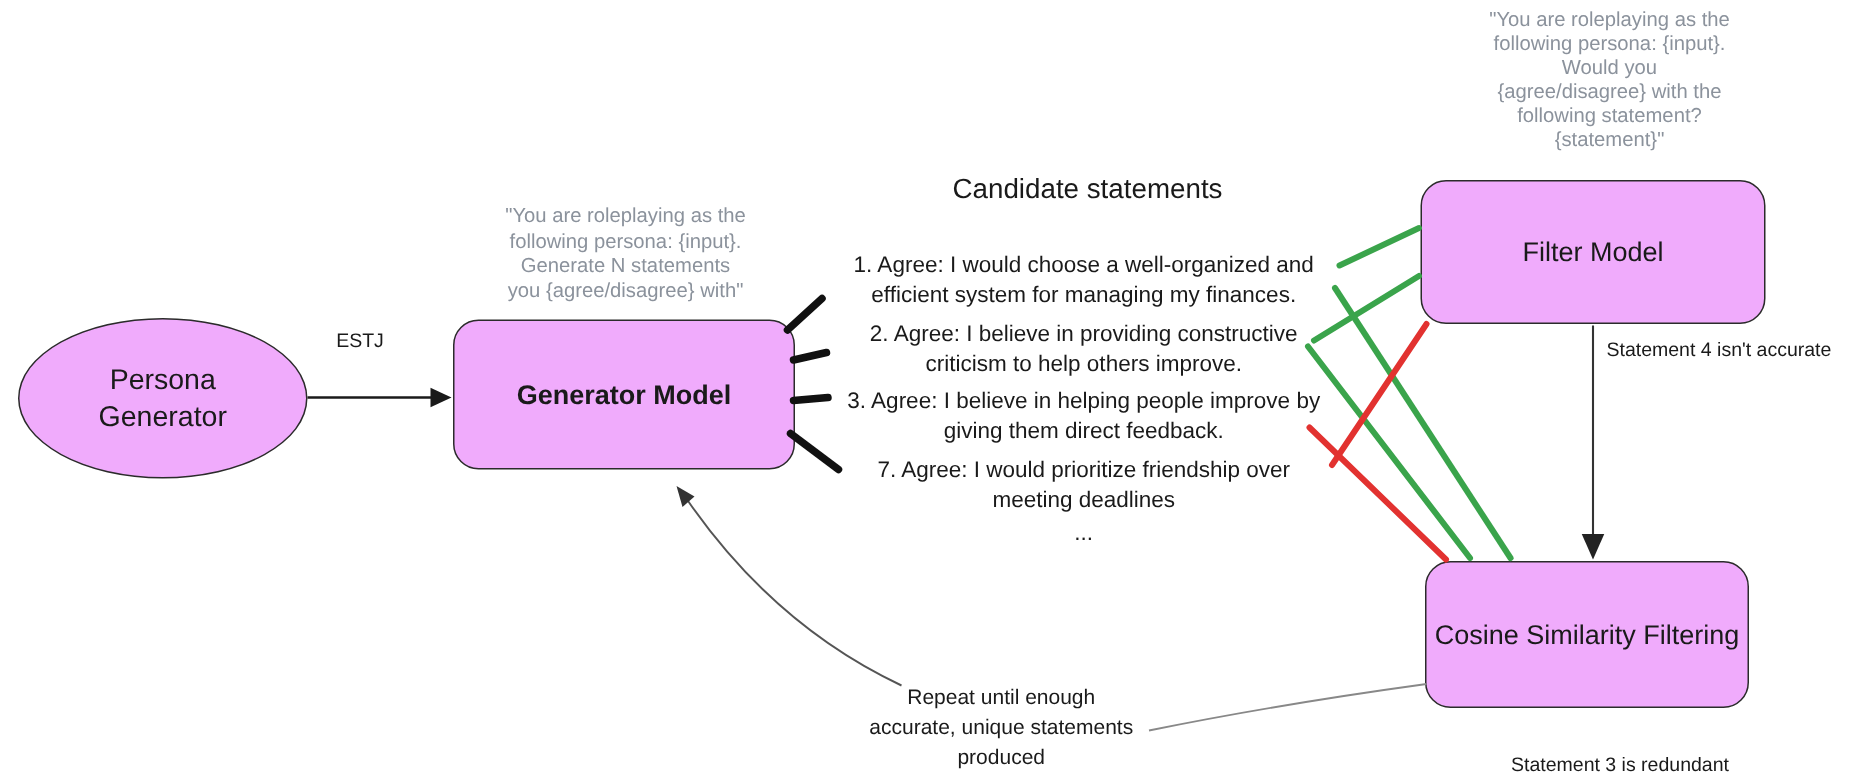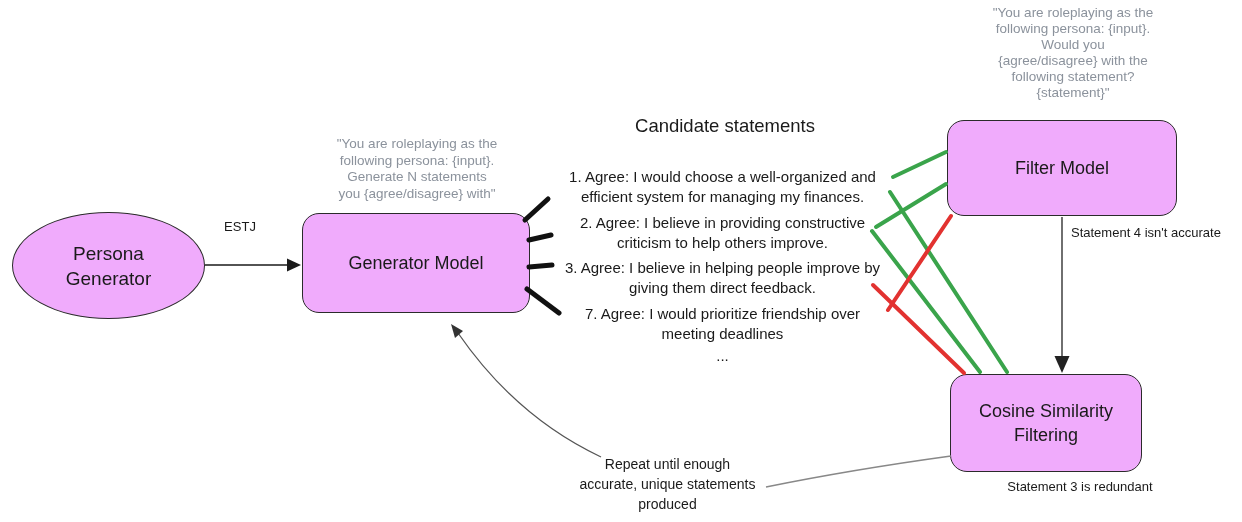--- a/index.html
+++ b/index.html
@@ -34,21 +34,21 @@
 
 <div id="canvas">
 
   <div id="persona-node" class="node ellipse" style="left:12px;top:212px;width:193px;height:107px;">
     <div class="node-label">Persona
 Generator</div>
   </div>
 
   <div class="small-note center" style="left:210px;top:219px;width:60px;">ESTJ</div>
 
-  <div class="node rounded" style="left:302px;top:213px;width:228px;height:100px;">
+  <div class="node rounded" style="left:302px;top:213px;width:228px;height:100px;font-weight:bold;">
     <div class="node-label">Generator Model</div>
   </div>
 
   <div class="prompt" style="left:318px;top:136px;width:198px;">"You are roleplaying as the
 following persona: {input}.
 Generate N statements
 you {agree/disagree} with"</div>
 
   <div class="title" style="left:575px;top:115px;width:300px;">Candidate statements</div>
 
@@ -68,25 +68,25 @@
 
   <div class="prompt" style="left:962px;top:5px;width:222px;line-height:16px;">"You are roleplaying as the
 following persona: {input}.
 Would you
 {agree/disagree} with the
 following statement?
 {statement}"</div>
 
   <div class="small-note" style="left:1071px;top:225px;">Statement 4 isn't accurate</div>
 
-  <div class="node rounded" style="left:950px;top:374px;width:192px;height:98px;">
+  <div class="node rounded" style="left:950px;top:374px;width:216px;height:98px;">
     <div class="node-label" style="font-size:18px;">Cosine Similarity Filtering</div>
   </div>
 
-  <div class="small-note center" style="left:955px;top:479px;width:250px;">Statement 3 is redundant</div>
+  <div class="small-note center" style="left:955px;top:502px;width:250px;">Statement 3 is redundant</div>
 
   <div class="small-note center" style="left:545px;top:454px;width:245px;font-size:14px;line-height:20px;white-space:pre-line;">Repeat until enough
 accurate, unique statements
 produced</div>
 
   <svg id="connector-layer" width="1242" height="522" viewBox="0 0 1242 522">
 
     <line x1="205" y1="265" x2="289" y2="265" stroke="#1a1a1a" stroke-width="1.6"></line>
     <polygon points="301,265 287,258.5 287,271.5" fill="#1a1a1a"></polygon>
 

